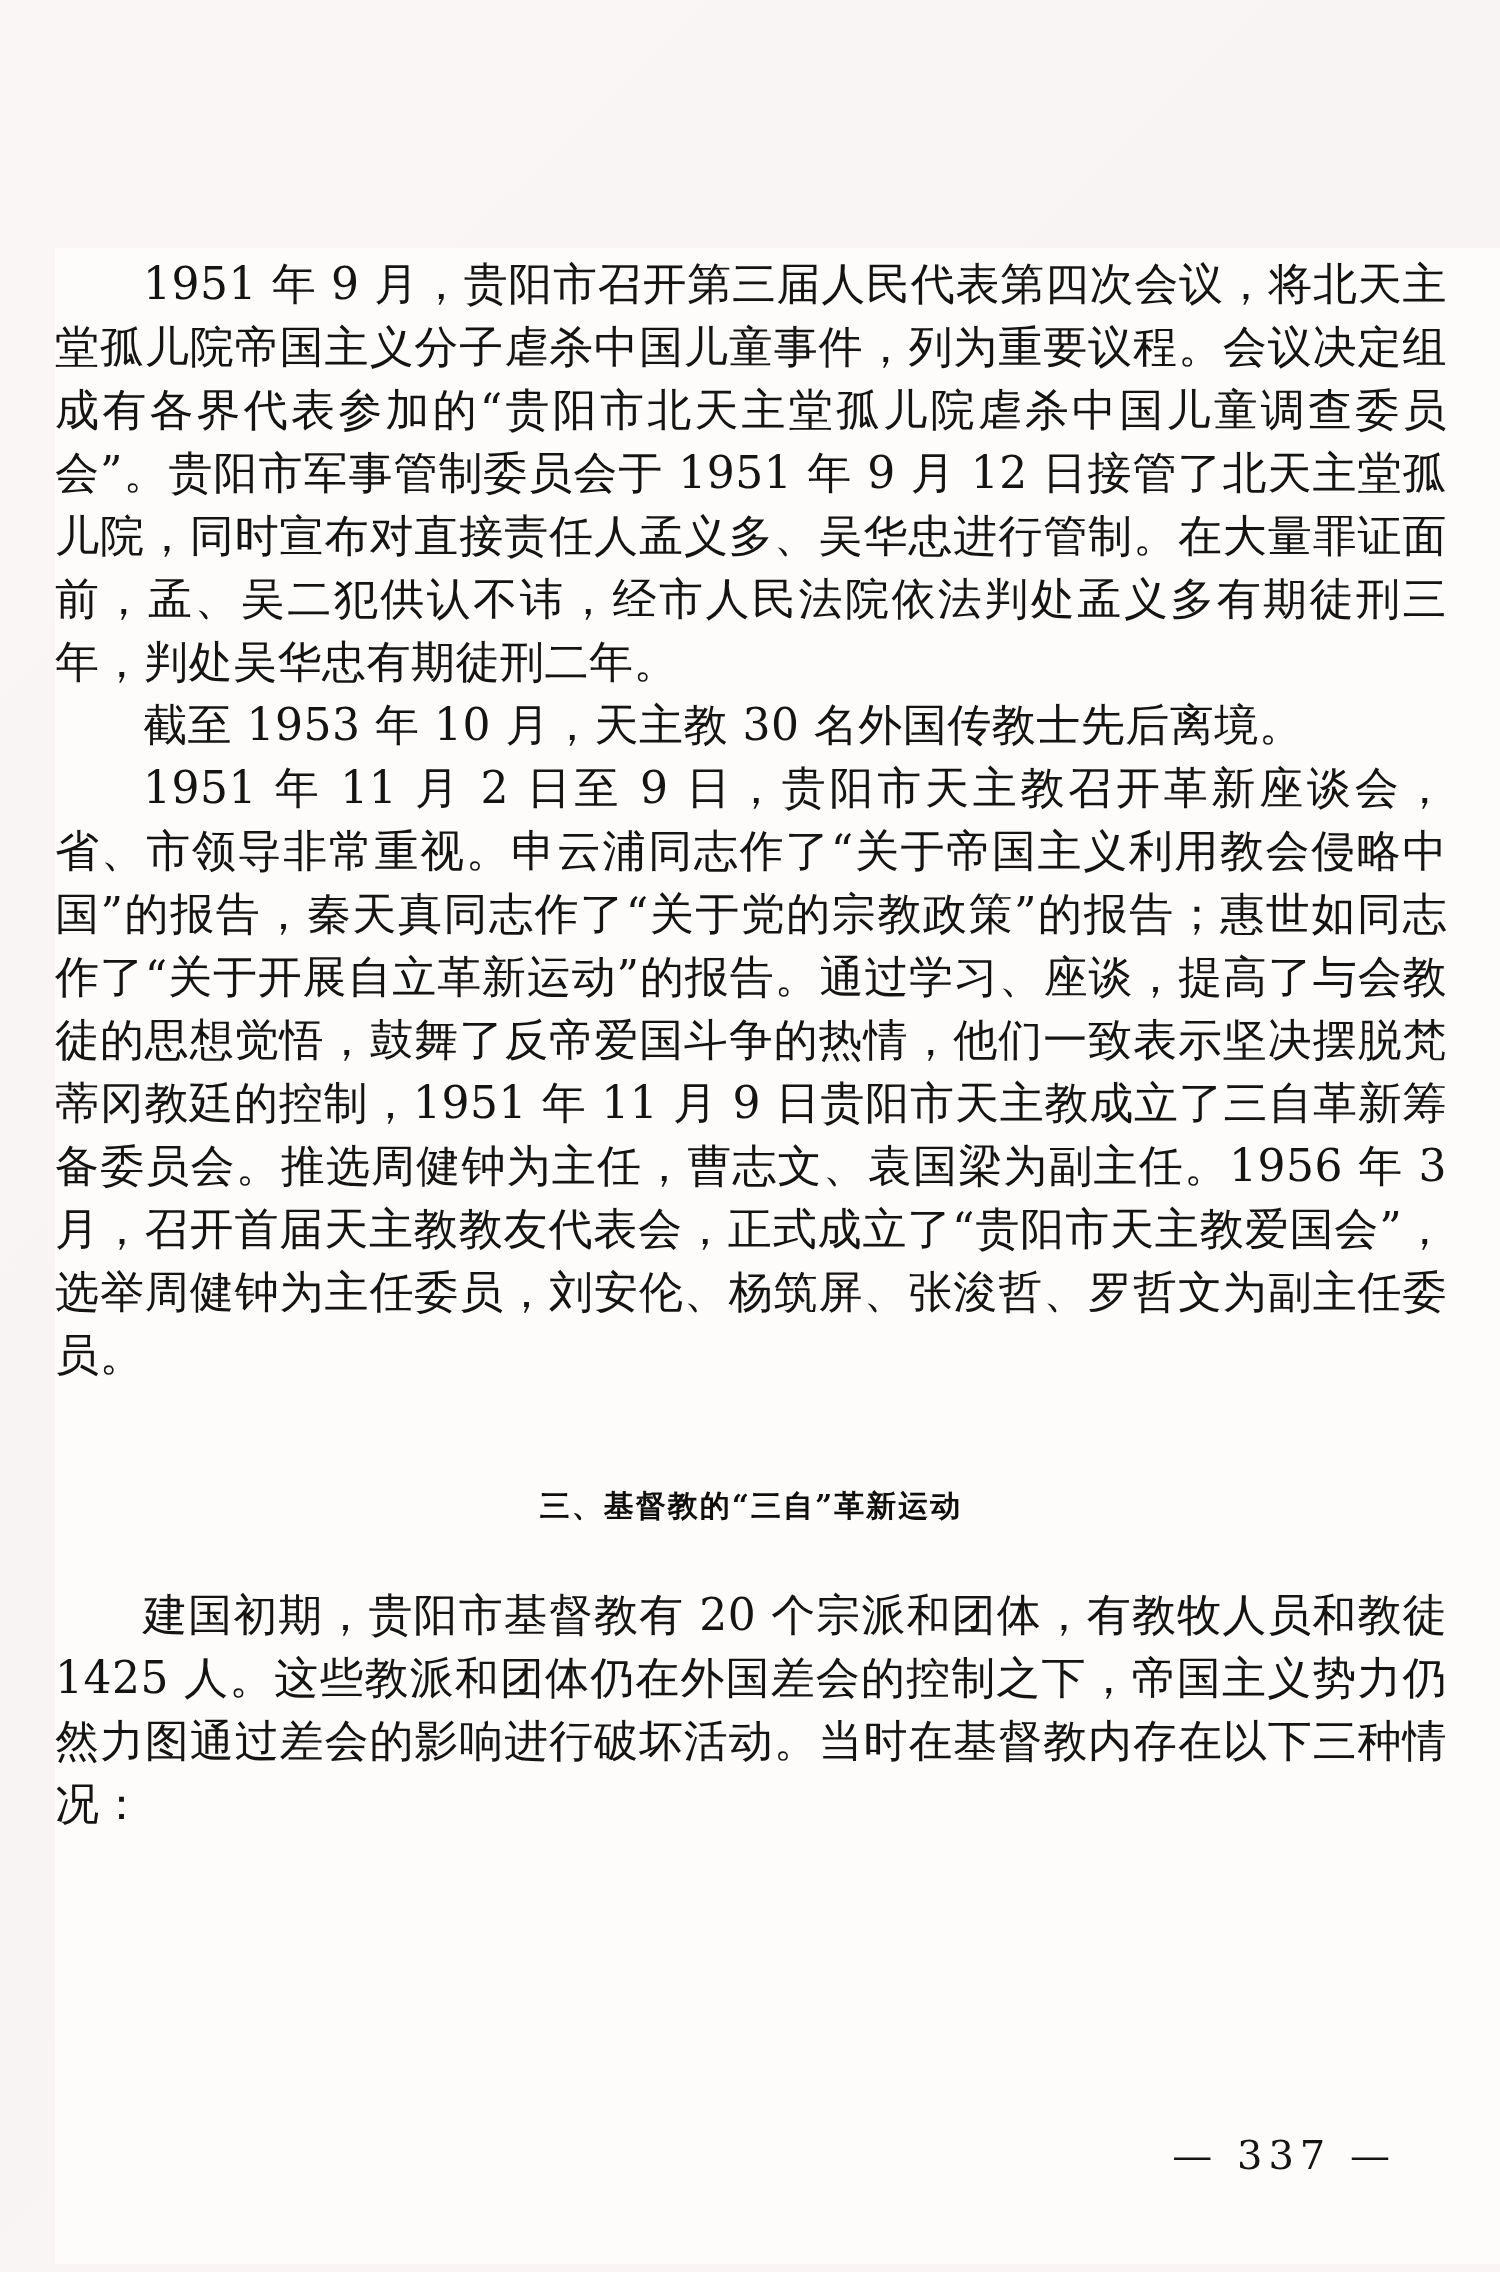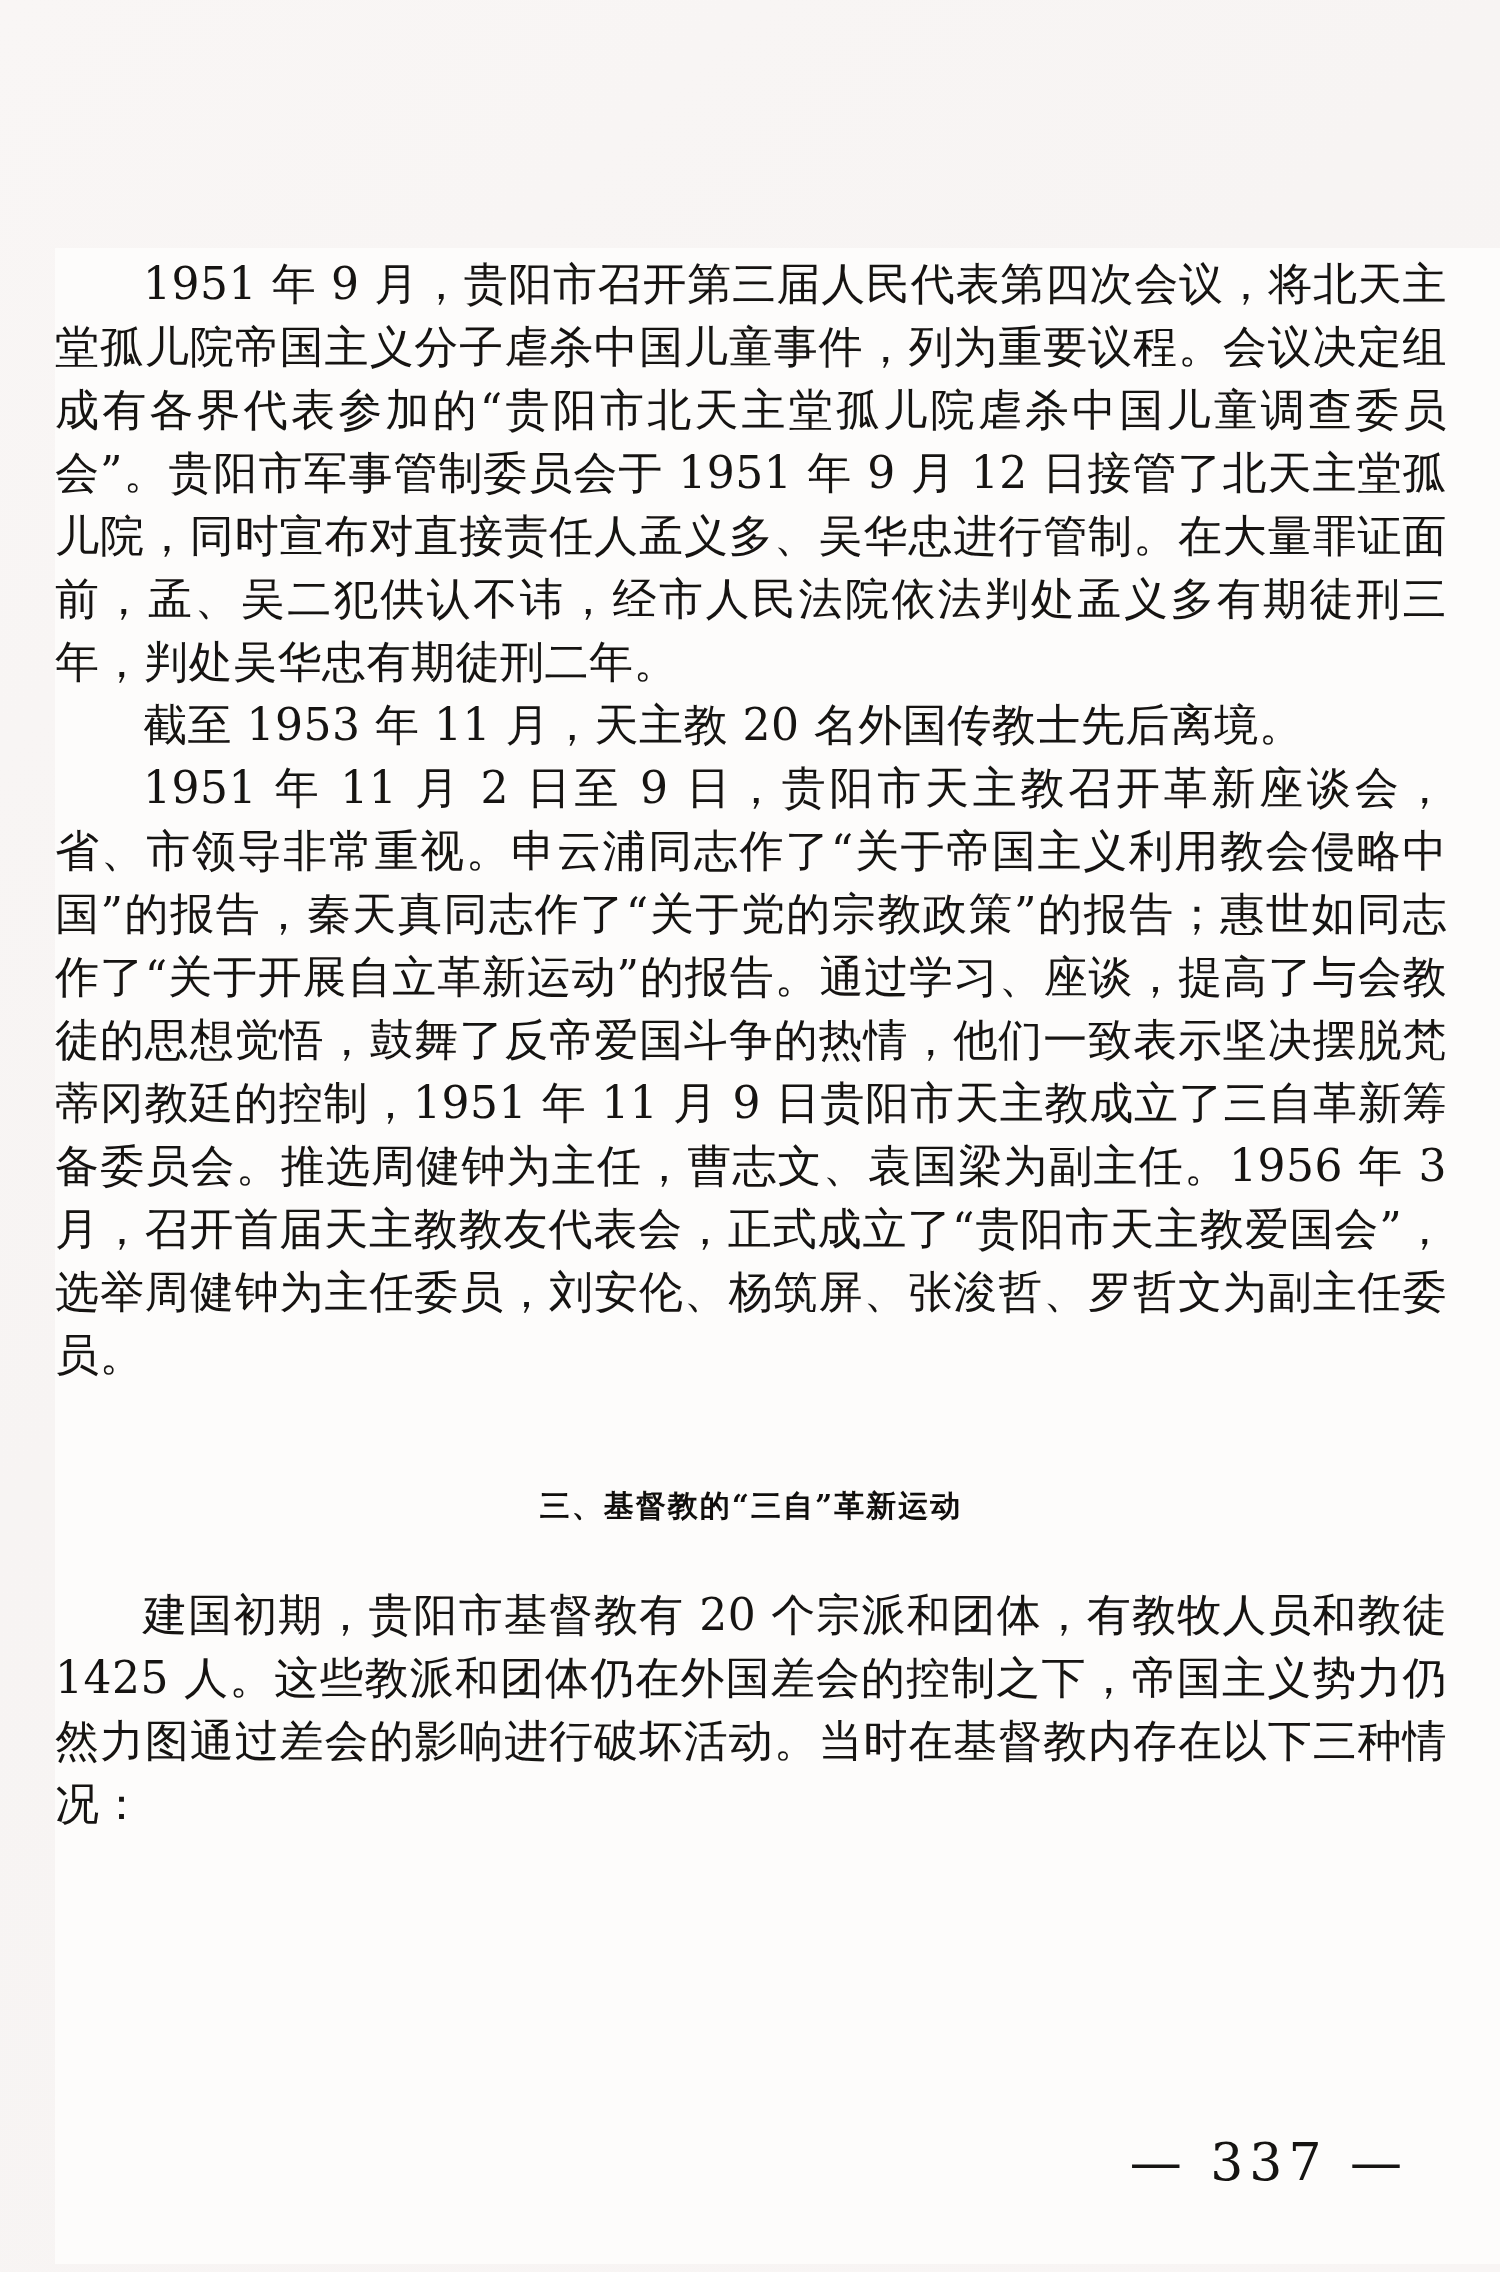--- a/index.html
+++ b/index.html
@@ -50,36 +50,36 @@
     font-size: 30px;
     line-height: 63px;
     font-weight: bold;
     text-align: center;
     letter-spacing: 2px;
     color: #100e0c;
   }
   .page-number {
     position: absolute;
     top: 2132px;
-    right: 92px;
-    font-size: 52px;
+    right: 104px;
+    font-size: 40px;
     letter-spacing: 6px;
     color: #161412;
     white-space: nowrap;
   }
 </style>
 </head>
 <body>
 
 <div class="page">
   <div class="scan-area"></div>
 
   <div class="content">
     <p>1951 年 9 月，贵阳市召开第三届人民代表第四次会议，将北天主堂孤儿院帝国主义分子虐杀中国儿童事件，列为重要议程。会议决定组成有各界代表参加的“贵阳市北天主堂孤儿院虐杀中国儿童调查委员会”。贵阳市军事管制委员会于 1951 年 9 月 12 日接管了北天主堂孤儿院，同时宣布对直接责任人孟义多、吴华忠进行管制。在大量罪证面前，孟、吴二犯供认不讳，经市人民法院依法判处孟义多有期徒刑三年，判处吴华忠有期徒刑二年。</p>
-    <p>截至 1953 年 11 月，天主教 20 名外国传教士先后离境。</p>
+    <p>截至 1953 年 10 月，天主教 30 名外国传教士先后离境。</p>
     <p>1951 年 11 月 2 日至 9 日，贵阳市天主教召开革新座谈会，省、市领导非常重视。申云浦同志作了“关于帝国主义利用教会侵略中国”的报告，秦天真同志作了“关于党的宗教政策”的报告；惠世如同志作了“关于开展自立革新运动”的报告。通过学习、座谈，提高了与会教徒的思想觉悟，鼓舞了反帝爱国斗争的热情，他们一致表示坚决摆脱梵蒂冈教廷的控制，1951 年 11 月 9 日贵阳市天主教成立了三自革新筹备委员会。推选周健钟为主任，曹志文、袁国梁为副主任。1956 年 3 月，召开首届天主教教友代表会，正式成立了“贵阳市天主教爱国会”，选举周健钟为主任委员，刘安伦、杨筑屏、张浚哲、罗哲文为副主任委员。</p>
 
     <h2 class="section-heading">三、基督教的“三自”革新运动</h2>
 
     <p>建国初期，贵阳市基督教有 20 个宗派和团体，有教牧人员和教徒 1425 人。这些教派和团体仍在外国差会的控制之下，帝国主义势力仍然力图通过差会的影响进行破坏活动。当时在基督教内存在以下三种情况：</p>
   </div>
 
   <div class="page-number">— 337 —</div>
 </div>
 

